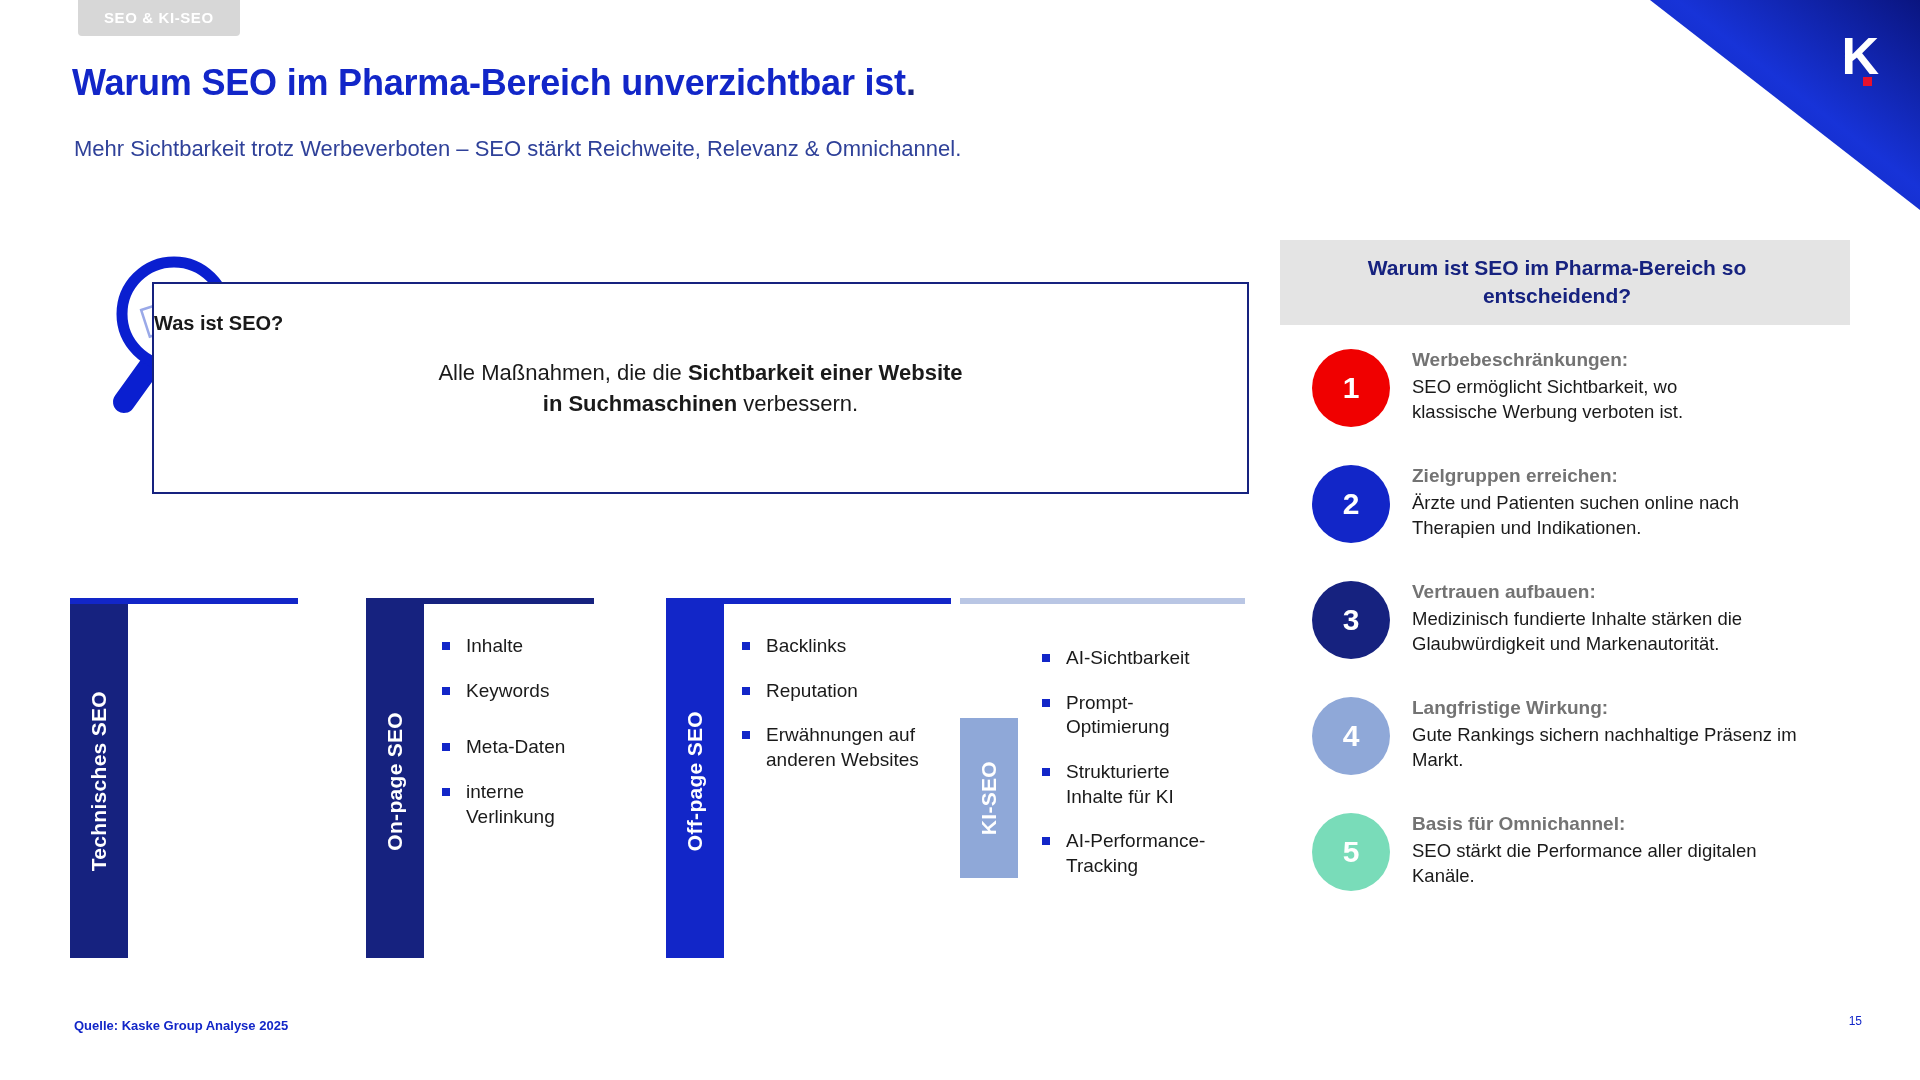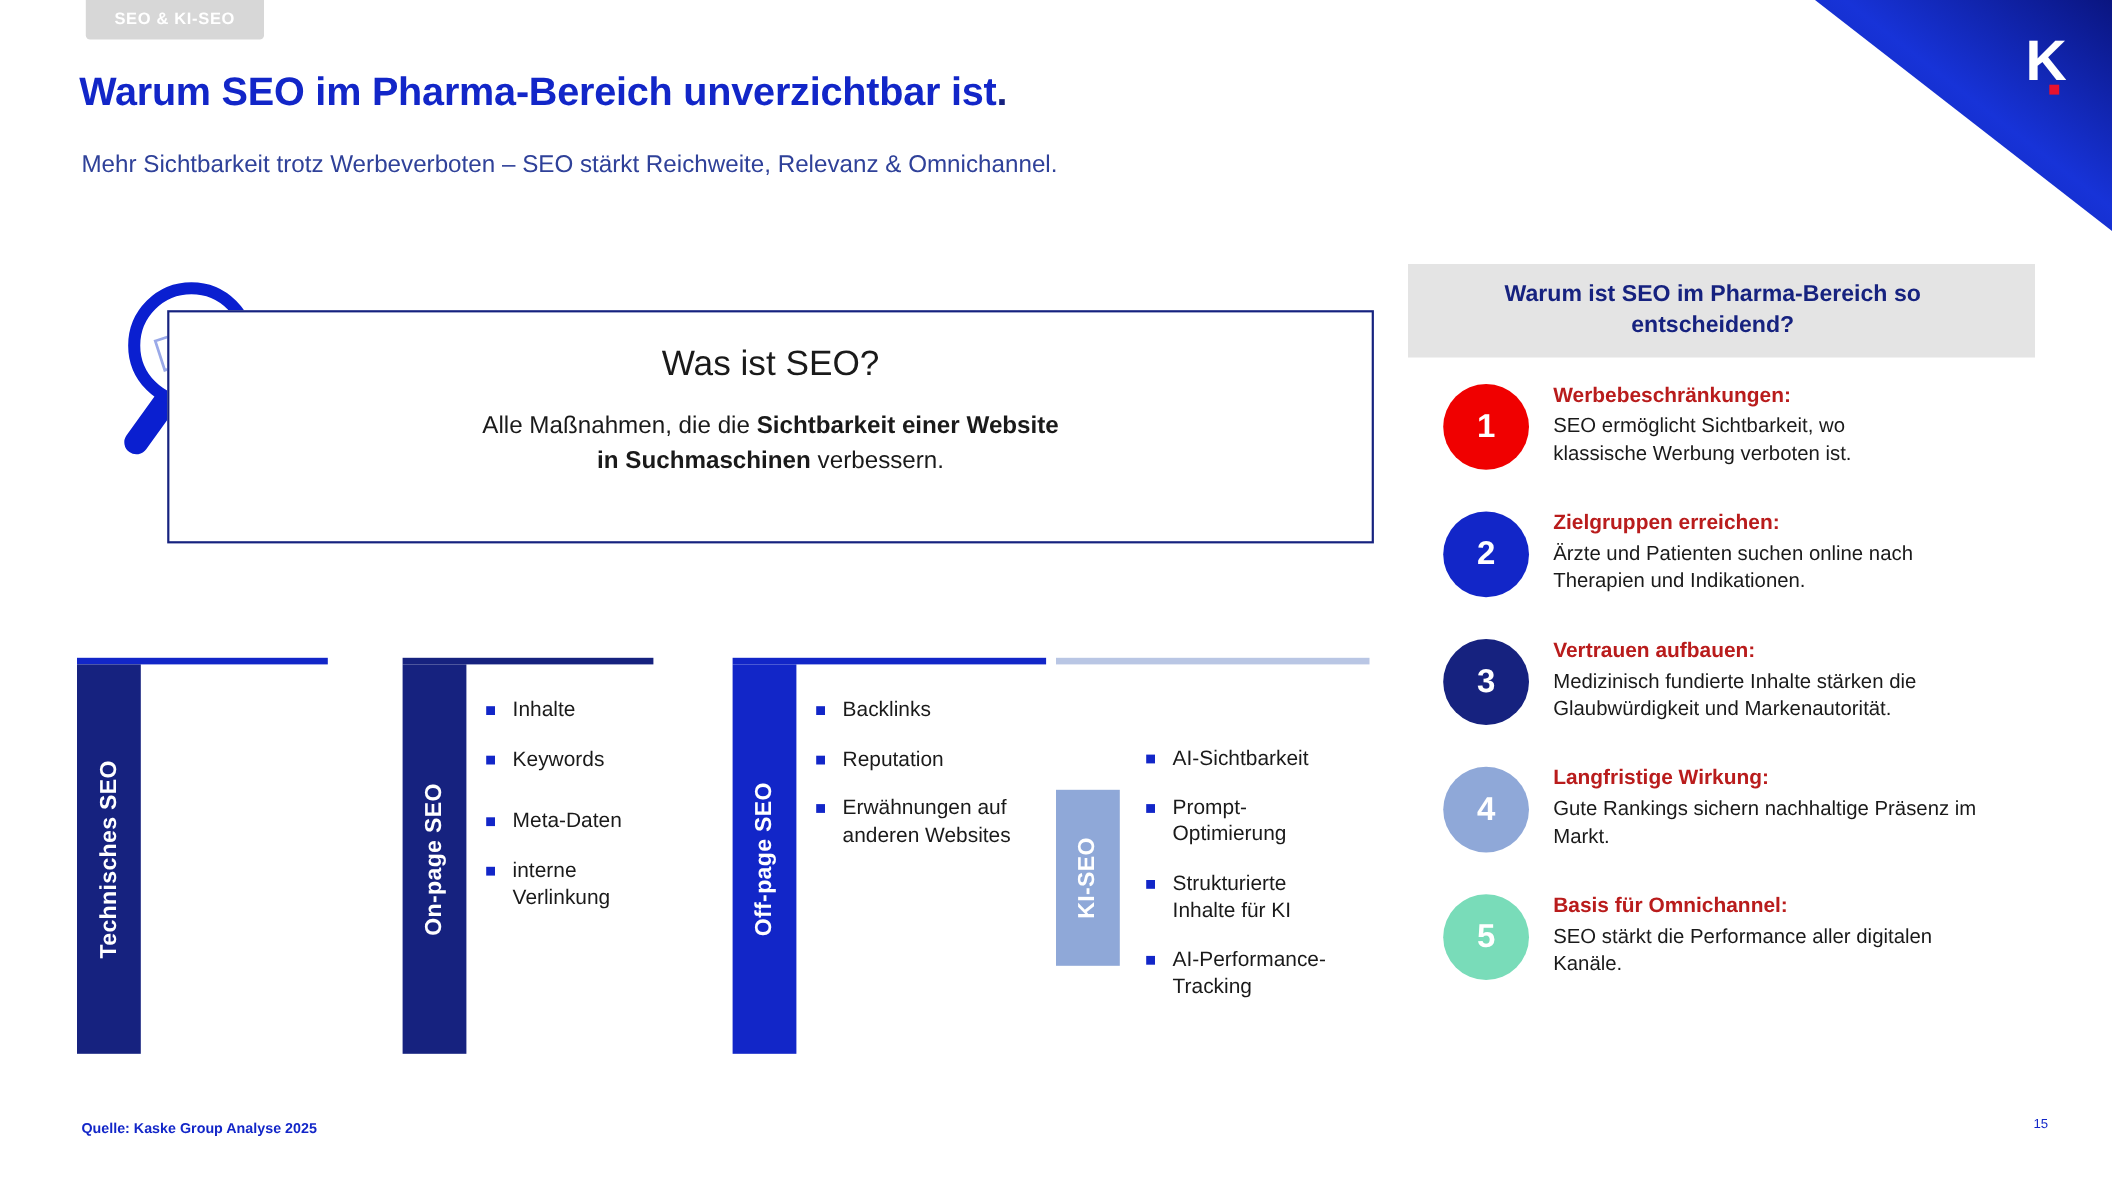--- a/index.html
+++ b/index.html
@@ -91,23 +91,23 @@
     position: absolute;
     left: 152px;
     top: 282px;
     width: 1097px;
     height: 212px;
     border: 2px solid #16227f;
     background: #ffffff;
     box-sizing: border-box;
   }
   .def-title {
-    text-align: center;
-    font-size: 32px;
-    font-weight: normal;
+    text-align: left;
+    font-size: 20px;
+    font-weight: bold;
     color: #1a1a1a;
     margin-top: 28px;
   }
   .def-body {
     text-align: center;
     font-size: 22px;
     color: #1a1a1a;
     line-height: 1.42;
     margin-top: 22px;
   }
@@ -220,21 +220,21 @@
     font-size: 30px;
     font-weight: bold;
     display: flex;
     align-items: center;
     justify-content: center;
   }
   .reason h4 {
     margin: 0 0 4px 0;
     font-size: 19px;
     font-weight: bold;
-    color: #b91c1c;
+    color: #737373;
   }
   .reason p {
     margin: 0;
     font-size: 18.5px;
     color: #1a1a1a;
     line-height: 1.33;
   }
 
   
   .source {
@@ -337,21 +337,21 @@
         <li style="width:170px;">Reputation</li>
         <li style="width:170px;">Erwähnungen auf anderen Websites</li>
       </ul>
     </div>
 
     <div class="pillar" id="pillar3" style="left:890px; width:290px;">
       <div class="topline" id="pillar3-top" style="width: 285px; background: rgb(185, 198, 228);"></div>
       <div class="bar" id="pillar3-bar" style="top: 120px; bottom: 90px; background: rgb(143, 168, 216);">
         <span>KI-SEO</span>
       </div>
-      <ul style="left:82px; top:48px;margin-top:32px;">
+      <ul style="left:82px; top:48px;">
         <li style="width:185px;">AI-Sichtbarkeit</li>
         <li style="width:150px;">Prompt-Optimierung</li>
         <li style="width:150px;">Strukturierte Inhalte für KI</li>
         <li style="width:185px;">AI-Performance-Tracking</li>
       </ul>
     </div>
 
   </div>
 
   <div class="right-panel">

